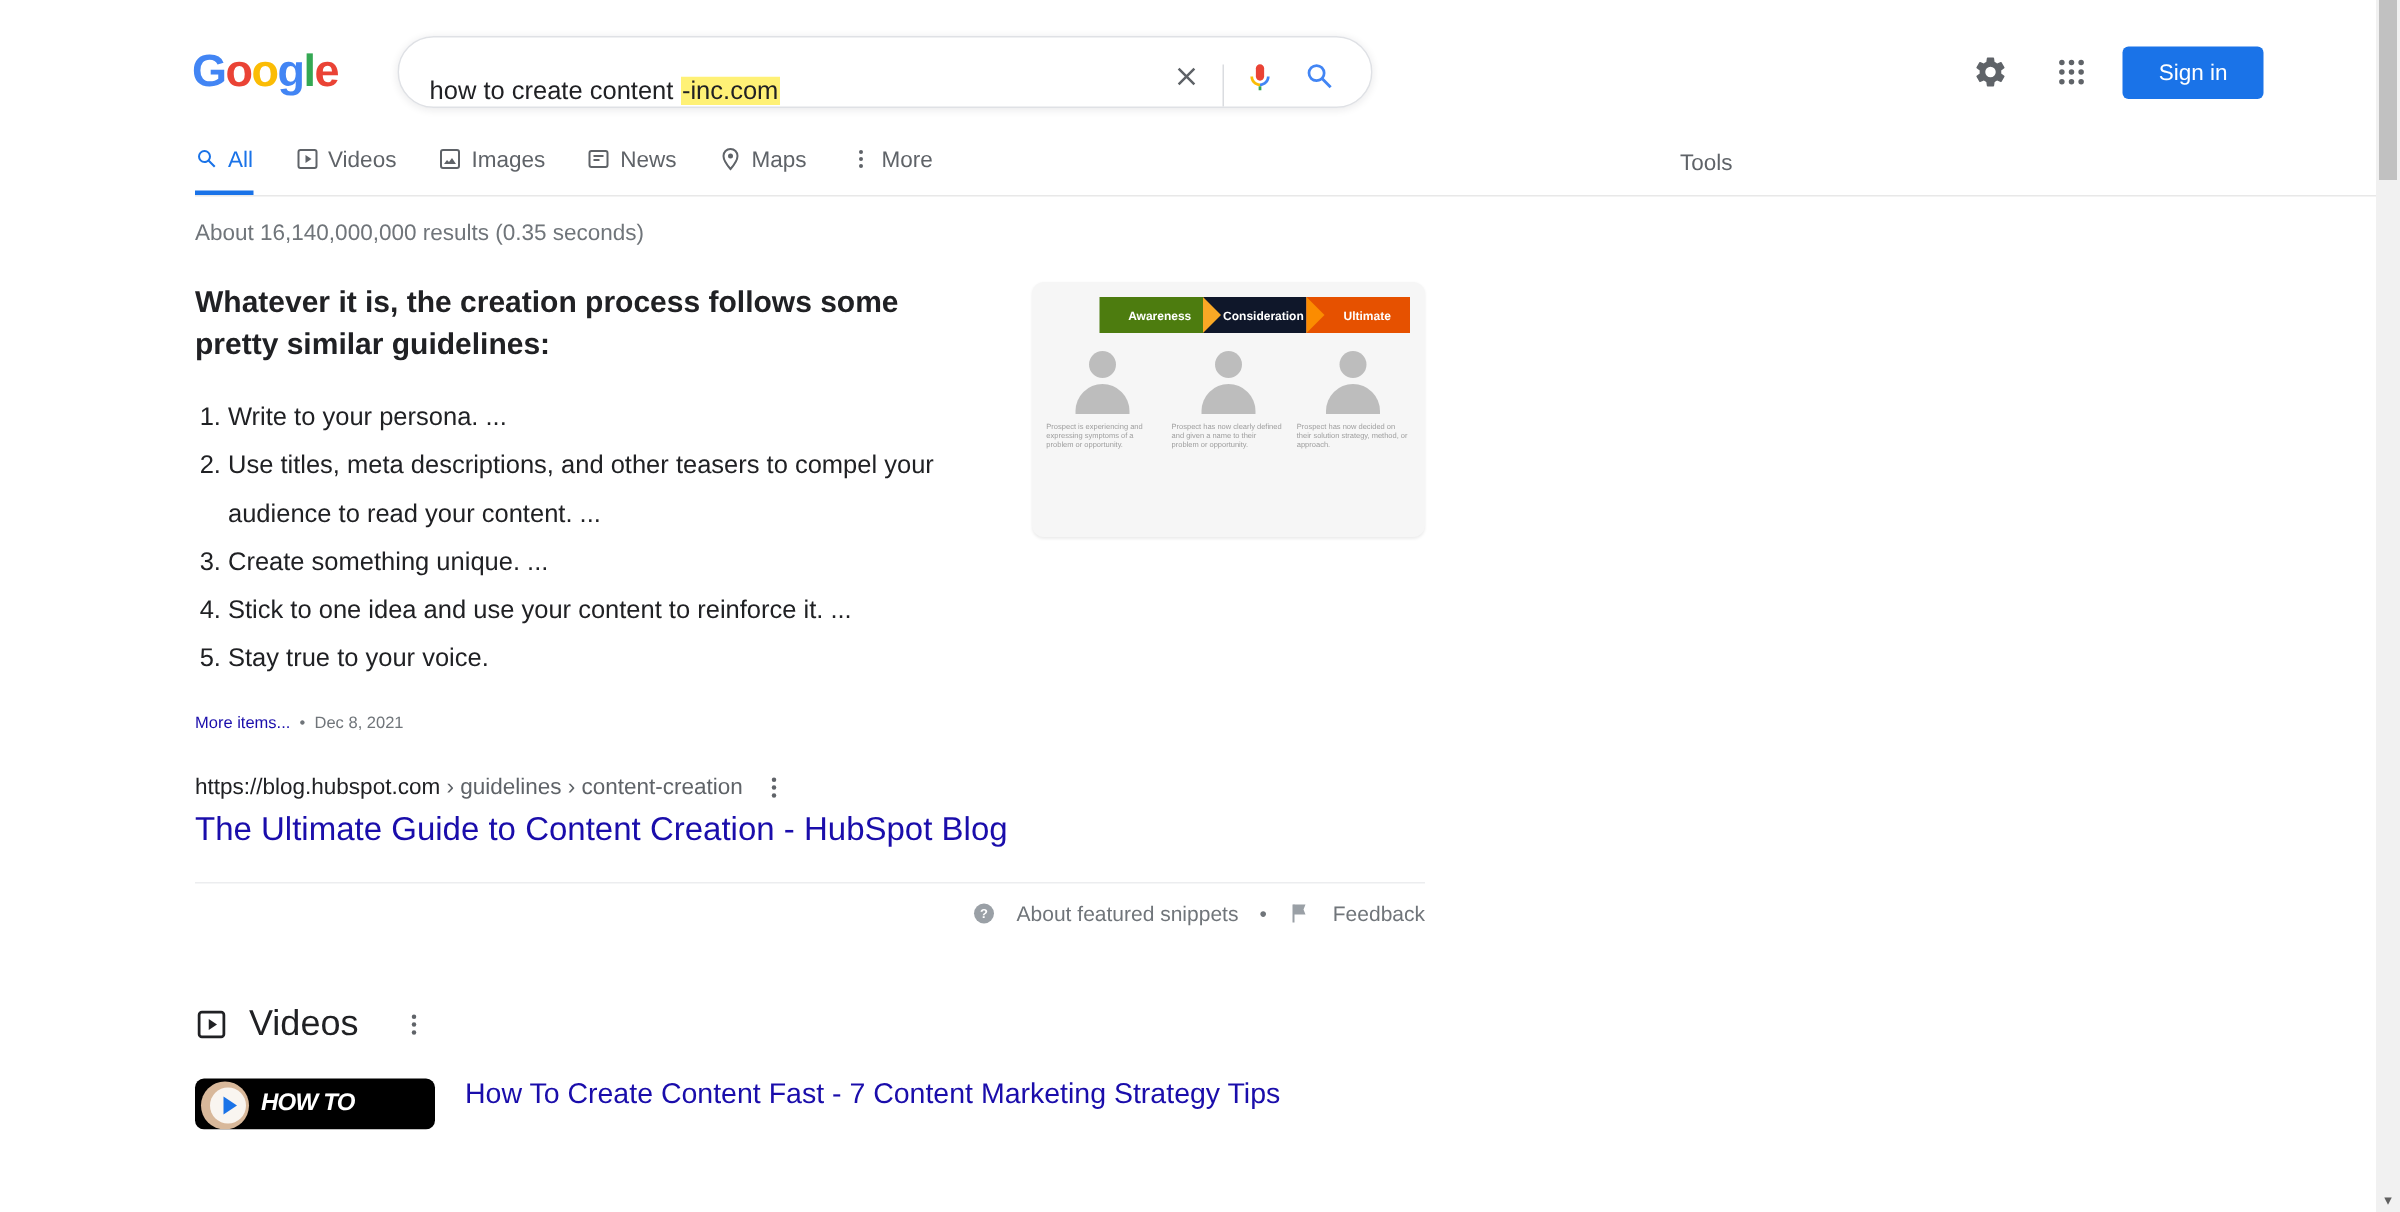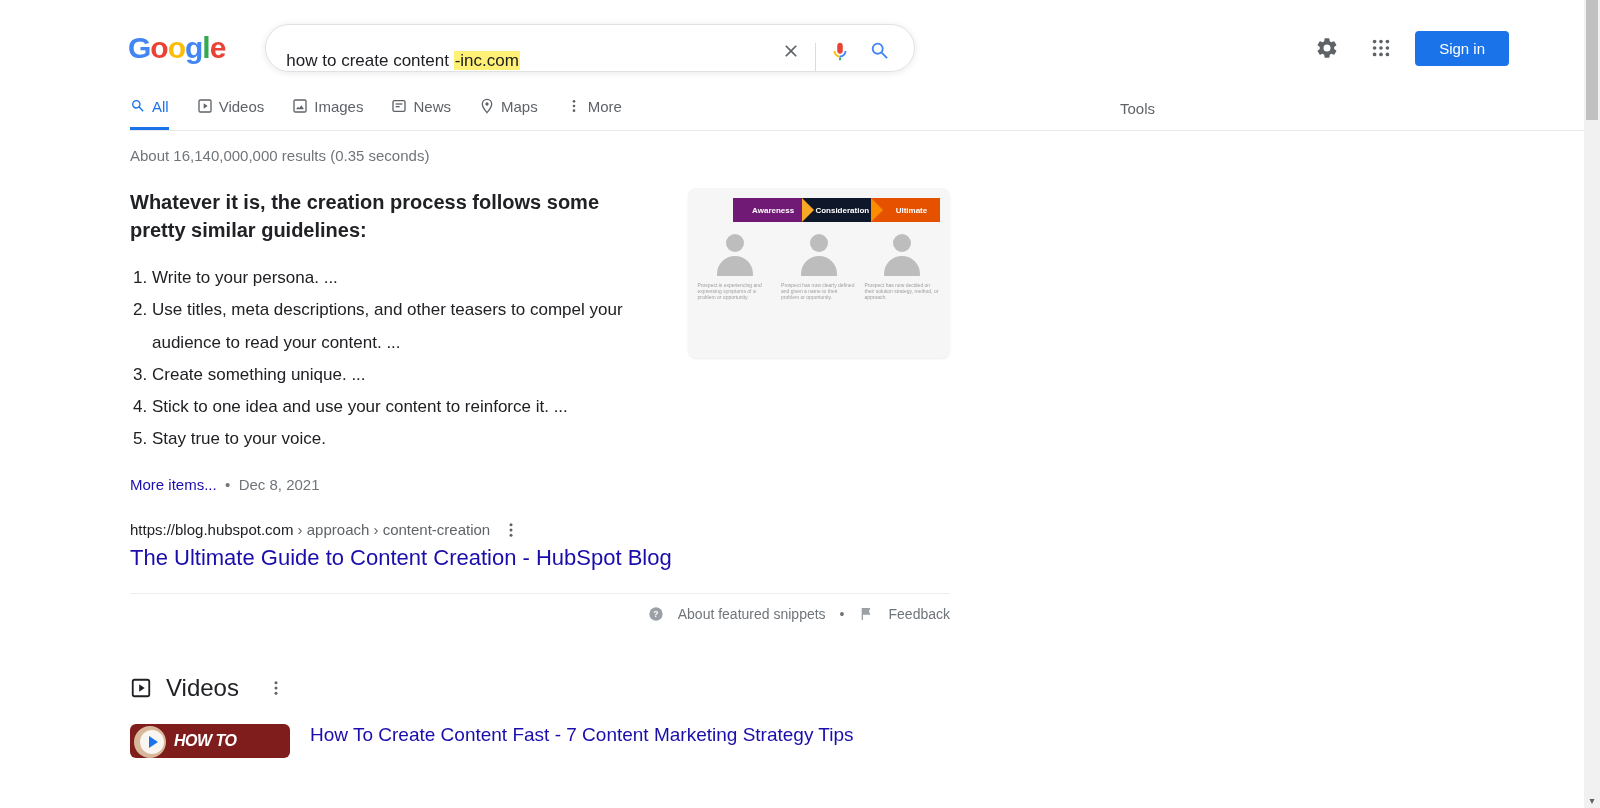--- a/index.html
+++ b/index.html
@@ -32,43 +32,43 @@
   .content { margin-left:130px; max-width: 820px; }
   .stats { color:#70757a; font-size:15px; margin:16px 0 24px; }
   .snippet-wrap { display:flex; gap:32px; }
   .snippet-heading { font-size:20px; font-weight:700; line-height:1.4; max-width:490px; margin-bottom:18px; }
   .snippet-list { margin-left:22px; max-width:520px; }
   .snippet-list li { font-size:17px; line-height:1.9; color:#202124; }
   .snippet-img { width:270px; height:170px; background:#f6f6f6; border-radius:8px; padding:10px; box-shadow:0 1px 2px rgba(0,0,0,0.08); }
   .arrow-row { display:flex; gap:0; margin-bottom:10px; }
   .chev { height:24px; display:flex; align-items:center; justify-content:center; font-size:8px; color:#fff; font-weight:700; position:relative; padding-left:12px; flex:1; }
   .chev::after { content:""; position:absolute; right:-12px; top:0; border-top:12px solid transparent; border-bottom:12px solid transparent; border-left:12px solid currentColor; z-index:1; }
-  .chev.c1 { background:#701a75; color:#f9a825;margin-left:35px; } .chev.c1 span{color:#fff}
+  .chev.c1 { background:#4d7c0f; color:#f9a825;margin-left:35px; } .chev.c1 span{color:#fff}
   .chev.c2 { background:#0f172a; color:#fb8c00; } .chev.c2 span{color:#fff}
   .chev.c3 { background:#e65100; color:#e65100; } .chev.c3 span{color:#fff}
   .chev.c3::after{display:none}
   .persona-row { display:flex; gap:8px; }
   .persona { flex:1; display:flex; flex-direction:column; align-items:center; }
   .bust { width:44px; height:44px; position:relative; margin-bottom:6px; }
   .bust::before { content:""; position:absolute; left:50%; top:2px; transform:translateX(-50%); width:18px; height:18px; background:#bdbdbd; border-radius:50%; }
   .bust::after { content:""; position:absolute; left:50%; bottom:0; transform:translateX(-50%); width:36px; height:20px; background:#bdbdbd; border-radius:18px 18px 0 0; }
   .pt { font-size:5px; color:#9e9e9e; line-height:1.2; text-align:left; width:100%; }
-  .more-row { margin-top:20px; font-size:15px; }
+  .more-row { margin-top:20px; font-size:11px; }
   .more-row a { color:#1a0dab; text-decoration:none; }
   .more-row .date { color:#70757a; }
   .result-meta { margin-top:28px; font-size:15px; color:#202124; display:flex; align-items:center; gap:12px; }
   .result-meta .path { color:#5f6368; }
   .dots3 { color:#5f6368; cursor:pointer; }
   .result-title { font-size:22px; color:#1a0dab; margin-top:6px; text-decoration:none; cursor:pointer; display:inline-block; }
   .afs-row { border-top:1px solid #ecedef; margin-top:22px; padding:12px 0; display:flex; justify-content:flex-end; gap:14px; align-items:center; color:#70757a; font-size:14px; }
   .afs-row .dot { color:#70757a; }
   .secthead { display:flex; align-items:center; gap:14px; margin-top:40px; }
   .secthead .stxt { font-size:24px; }
   .vid-row { display:flex; gap:20px; margin-top:22px; align-items:flex-start; }
-  .thumb { width:160px; height:34px; background:#7f1d1d; border-radius:6px; position:relative; overflow:hidden; display:flex; align-items:center; padding-left:44px; font-style:italic; font-weight:800; color:#fff; font-size:16px; letter-spacing:-0.5px; }
+  .thumb { width:160px; height:34px; background:#000000; border-radius:6px; position:relative; overflow:hidden; display:flex; align-items:center; padding-left:44px; font-style:italic; font-weight:800; color:#fff; font-size:16px; letter-spacing:-0.5px; }
   .thumb .face { position:absolute; left:4px; top:2px; width:32px; height:32px; border-radius:50%; background:#d8b89a; }
   .thumb .play { position:absolute; left:10px; top:6px; width:24px; height:24px; border-radius:50%; background:rgba(255,255,255,0.85); display:flex; align-items:center; justify-content:center; }
   .thumb .play::after { content:""; border-left:9px solid #1a73e8; border-top:6px solid transparent; border-bottom:6px solid transparent; margin-left:2px; }
   .vid-title { color:#1a0dab; font-size:19px; cursor:pointer; }
 
   
   .scrollbar { position:fixed; right:0; top:0; width:16px; height:100%; background:#f1f1f1; }
   .sb-thumb { position:absolute; left:2px; top:0; width:12px; height:120px; background:#c1c1c1; border-radius:0; }
   .sb-arrow { position:absolute; left:0; width:16px; height:16px; display:flex; align-items:center; justify-content:center; font-size:10px; color:#606060; }
   .sb-arrow.down { bottom:0; }
@@ -246,21 +246,21 @@
     </div>
 
     <div class="more-row">
       <a href="#">More items...</a>
       &nbsp;<span class="date">•</span>&nbsp;
       <span class="date">Dec 8, 2021</span>
     </div>
 
     <div class="result-meta">
       <span>
-        <span>https://blog.hubspot.com</span><span class="path"> › approach › content-creation</span>
+        <span>https://blog.hubspot.com</span><span class="path"> › guidelines › content-creation</span>
       </span>
       <span class="dots3">
         <svg width="18" height="18" viewBox="0 0 24 24">
             <circle fill="#5f6368" cx="12" cy="5" r="2"></circle>
             <circle fill="#5f6368" cx="12" cy="12" r="2"></circle>
             <circle fill="#5f6368" cx="12" cy="19" r="2"></circle>
           </svg>
       </span>
     </div>
     <a class="result-title" href="#">The Ultimate Guide to Content Creation - HubSpot Blog</a>

